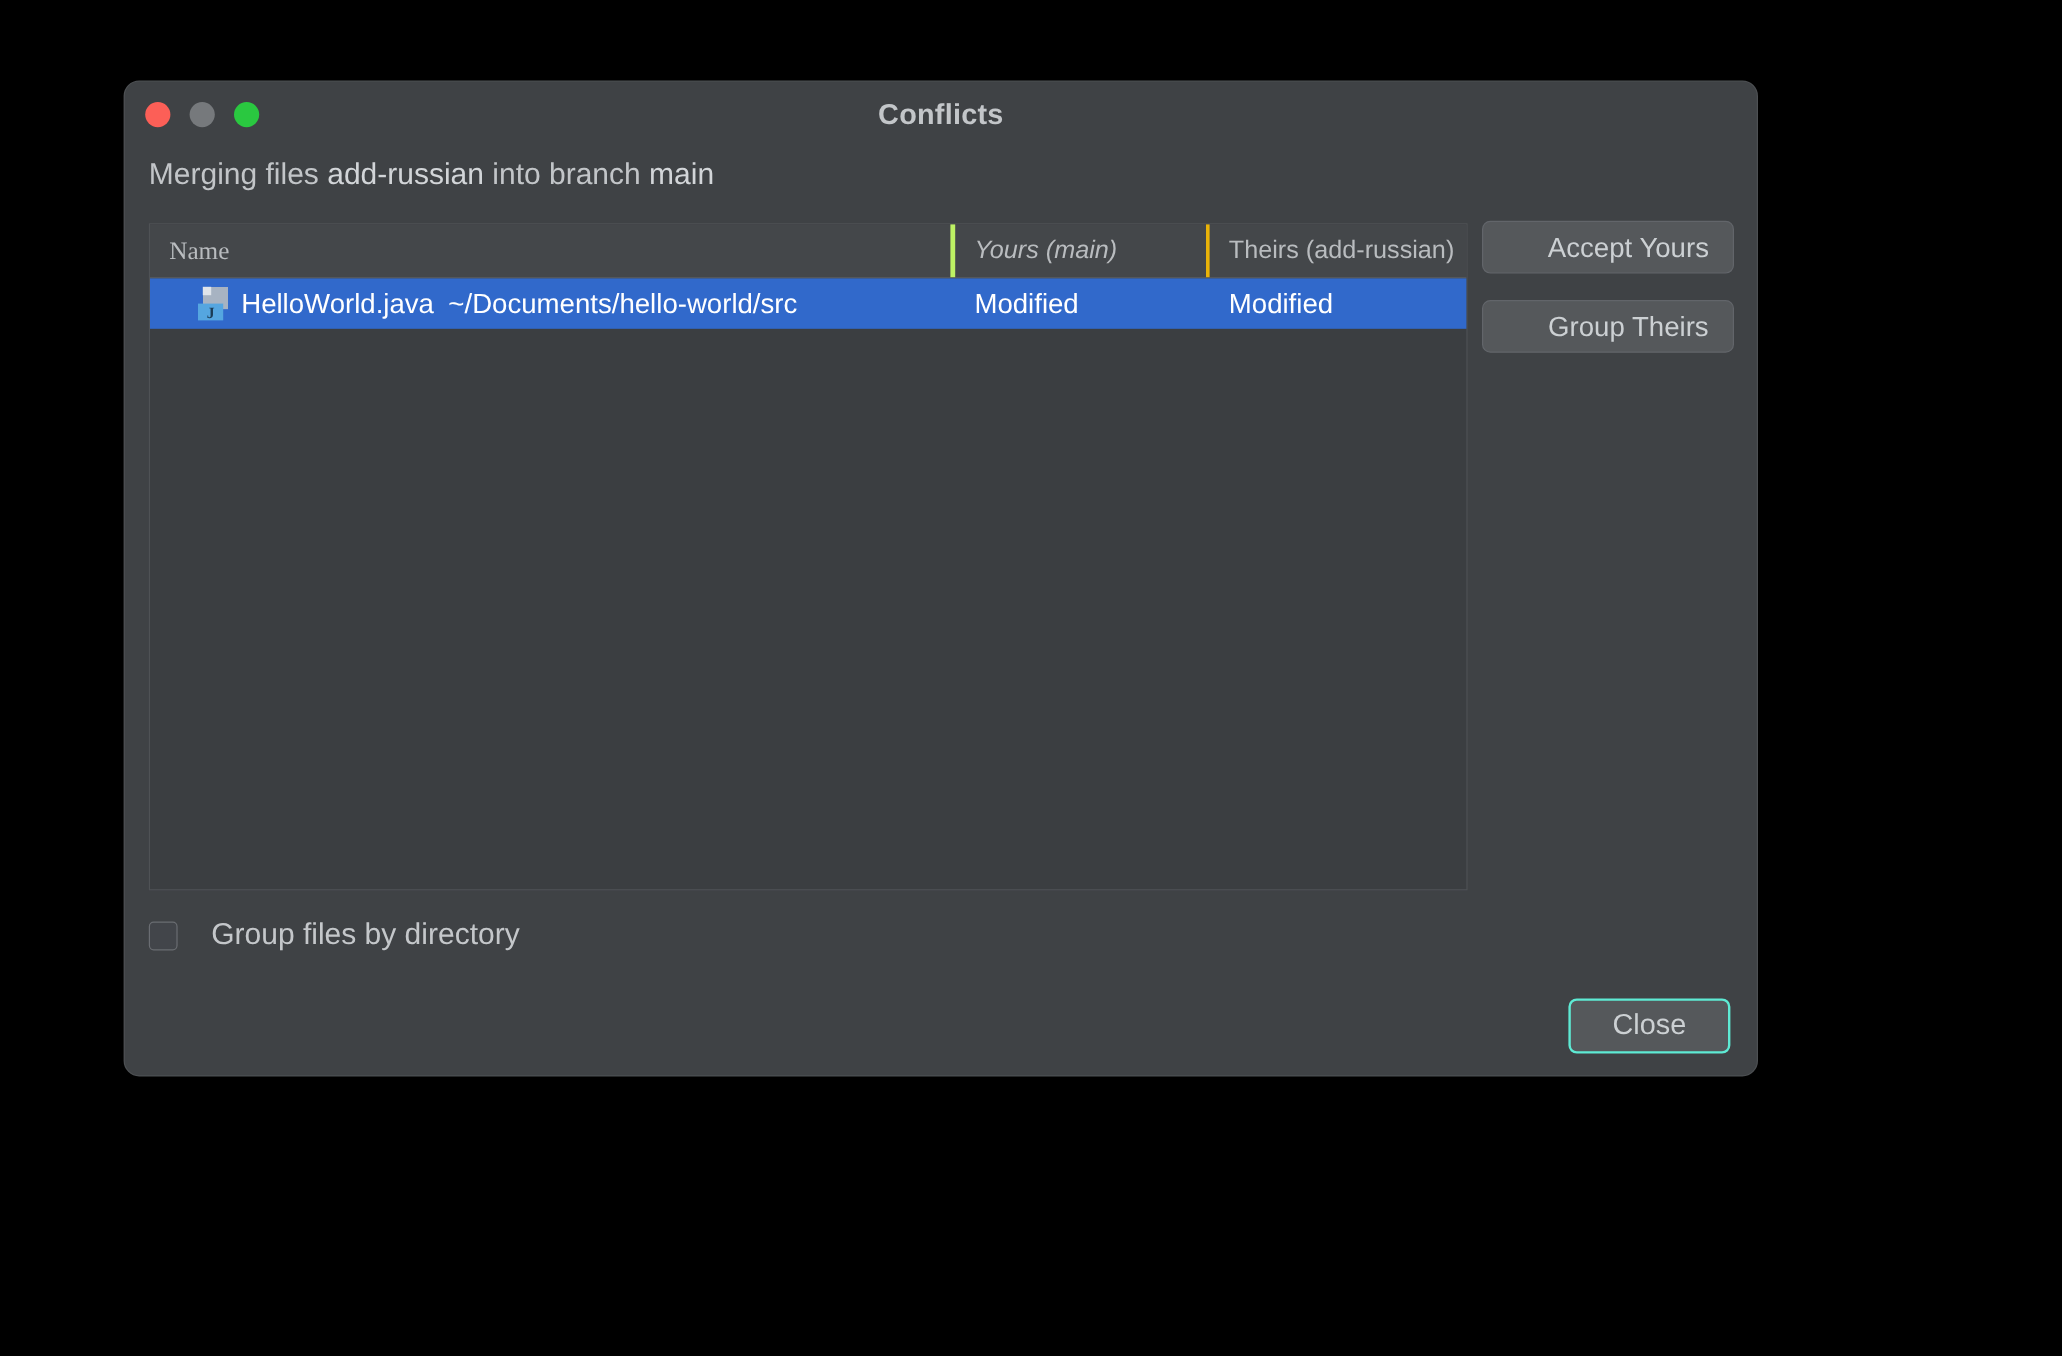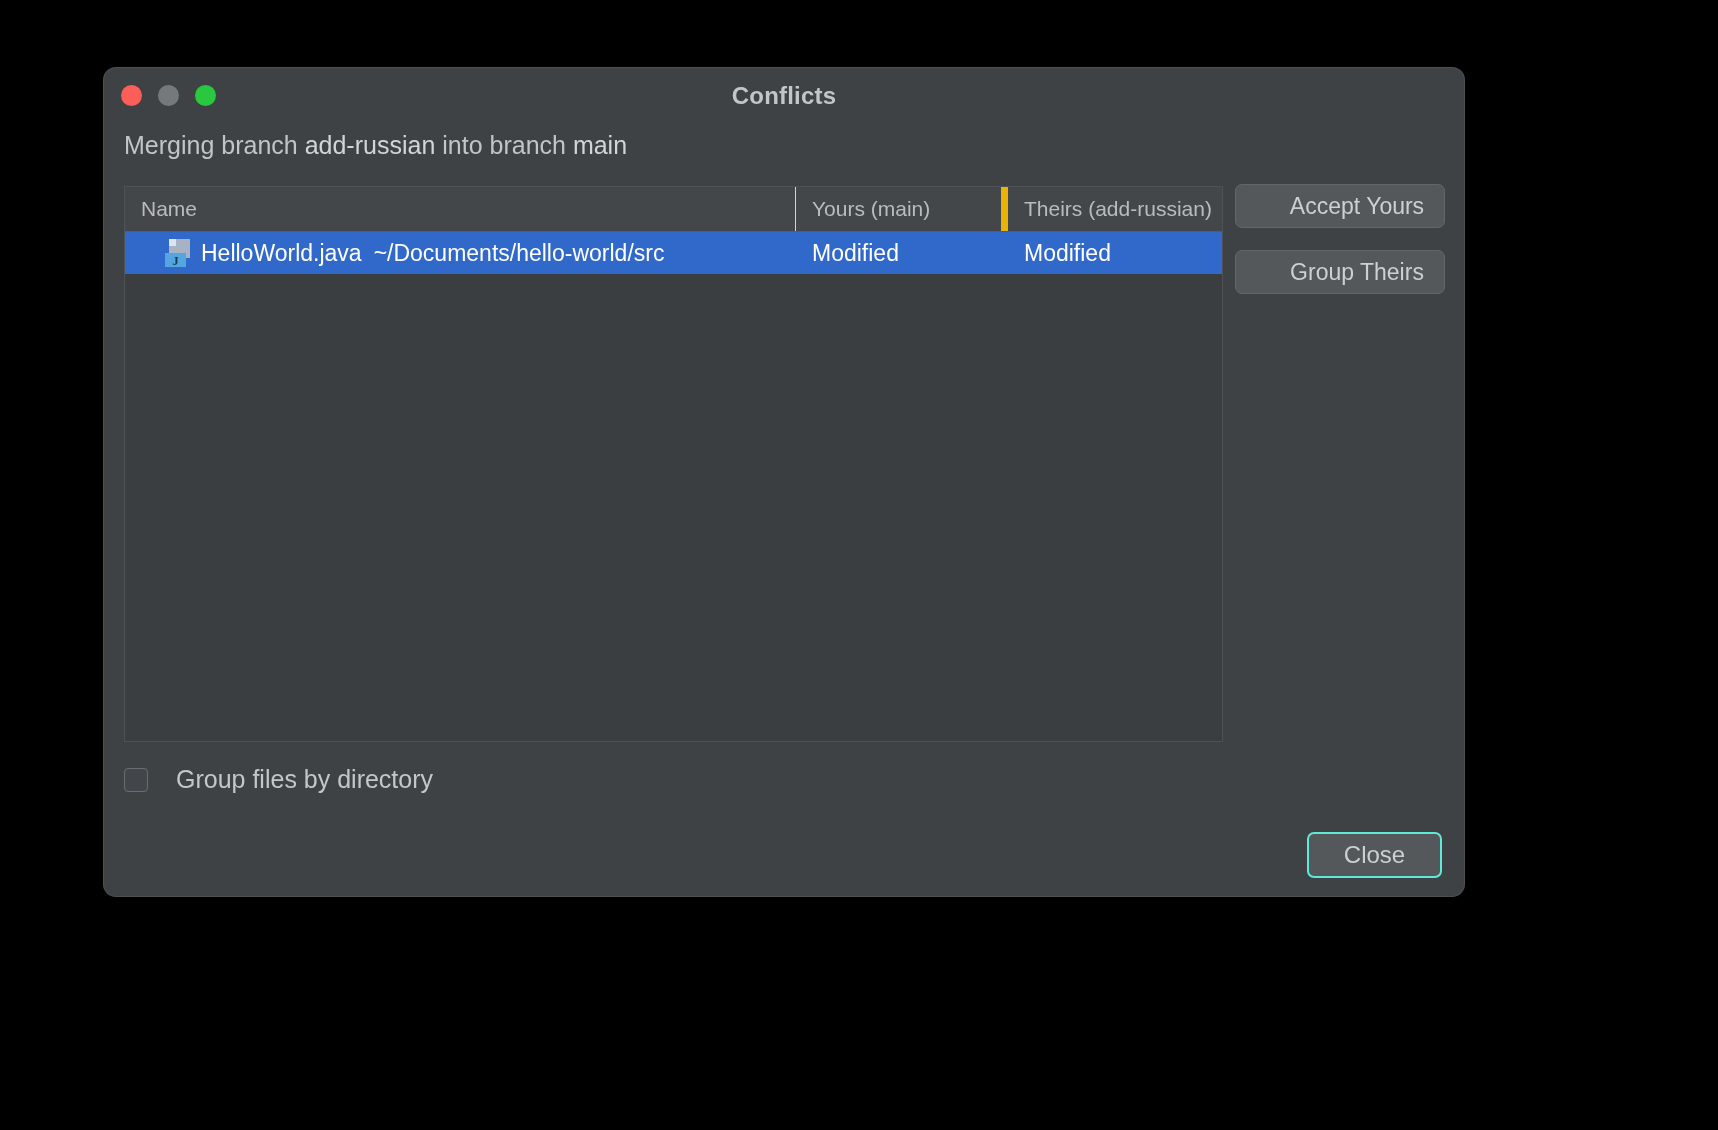--- a/index.html
+++ b/index.html
@@ -96,22 +96,22 @@
   }
   .th {
     font-size: 21px;
     color: #b9bcbf;
     display: flex;
     align-items: center;
     box-sizing: border-box;
     height: 100%;
     padding-left: 16px;
   }
-  .th.c-name   { width: 671px; border-right: 1px solid #bef264; }
-  .th.c-yours  { width: 212px; border-right: 7px solid #eab308; }
+  .th.c-name   { width: 671px; border-right: 4px solid #bef264; font-family: Liberation Serif, serif; }
+  .th.c-yours  { width: 212px; border-right: 3px solid #eab308; font-style: italic; }
   .th.c-theirs { width: 214px; }
 
   #tbody { position: relative; }
   .row {
     display: flex;
     align-items: center;
     height: 42px;
     box-sizing: border-box;
   }
   .row.selected { background: #3169cb; }
@@ -249,21 +249,21 @@
 
   <div id="titlebar">
     <div id="traffic">
       <span class="light red"></span>
       <span class="light yellow"></span>
       <span class="light green"></span>
     </div>
     <div id="window-title">Conflicts</div>
   </div>
 
-  <div id="subtitle"><span>Merging branch </span><span class="b">add-russian</span><span> into branch </span><span class="b">main</span></div>
+  <div id="subtitle"><span>Merging files </span><span class="b">add-russian</span><span> into branch </span><span class="b">main</span></div>
 
   <div id="table-wrap">
     <div id="thead">
       <div class="th c-name">Name</div>
       <div class="th c-yours">Yours (main)</div>
       <div class="th c-theirs">Theirs (add-russian)</div>
     </div>
     <div id="tbody">
       <div class="row selected">
         <div class="cell c-name">

